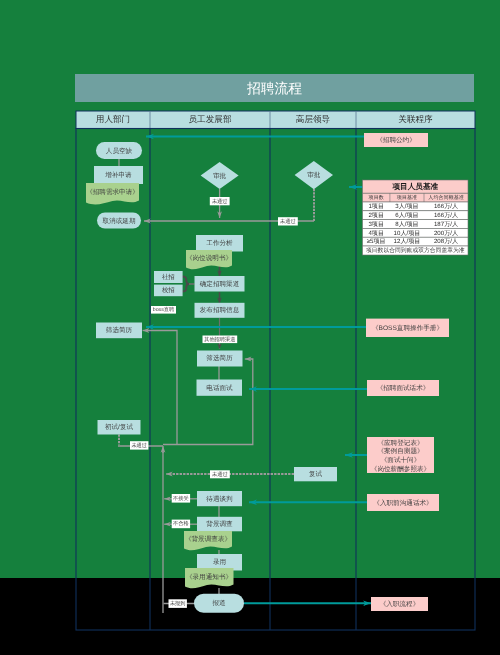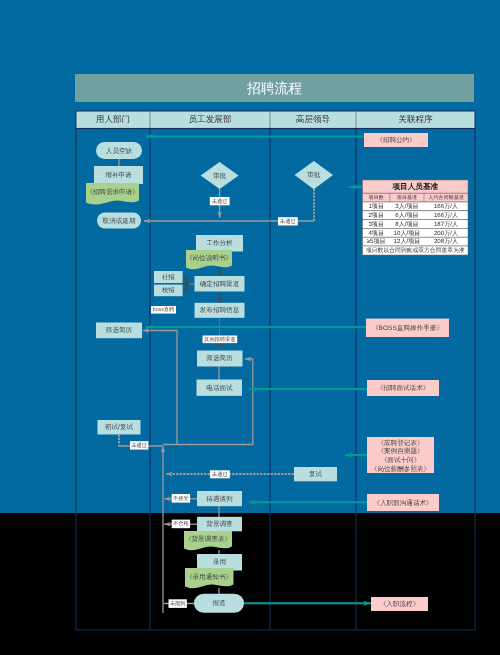--- a/index.html
+++ b/index.html
@@ -1,20 +1,20 @@
 <!DOCTYPE html>
 <html><head>
 <meta charset="utf-8">
 <title>招聘流程</title>
 <style>
   html,body{margin:0;padding:0;background:#000;-webkit-font-smoothing:antialiased;
             text-rendering:geometricPrecision;}
   body{width:500px;height:655px;overflow:hidden;
        font-family:"Liberation Sans","DejaVu Sans",sans-serif;}
-  #root{position:relative;width:500px;height:513px;background:#0369a1;}
+  #root{position:relative;width:500px;height:578px;background:#15803d;}
   svg.chart{position:absolute;left:0;top:0;width:500px;height:655px;}
   text{font-family:"Liberation Sans","DejaVu Sans",sans-serif;
        fill:#404040;dominant-baseline:middle;}
   .ttl{fill:#ffffff;font-size:13.8px;font-weight:normal;text-anchor:middle;}
   .lane-hdr{font-size:8.6px;text-anchor:middle;fill:#2f2f2f;}
   .node{font-size:6.6px;text-anchor:middle;fill:#3f3f3f;}
   .node-sm{font-size:6.4px;text-anchor:middle;fill:#3f3f3f;}
   .edge-lbl{font-size:5.2px;text-anchor:middle;fill:#3f3f3f;}
   .anno{font-size:6.6px;text-anchor:middle;fill:#3f3f3f;}
   .tbl-title{font-size:7.6px;font-weight:bold;text-anchor:middle;fill:#1a1a1a;}

